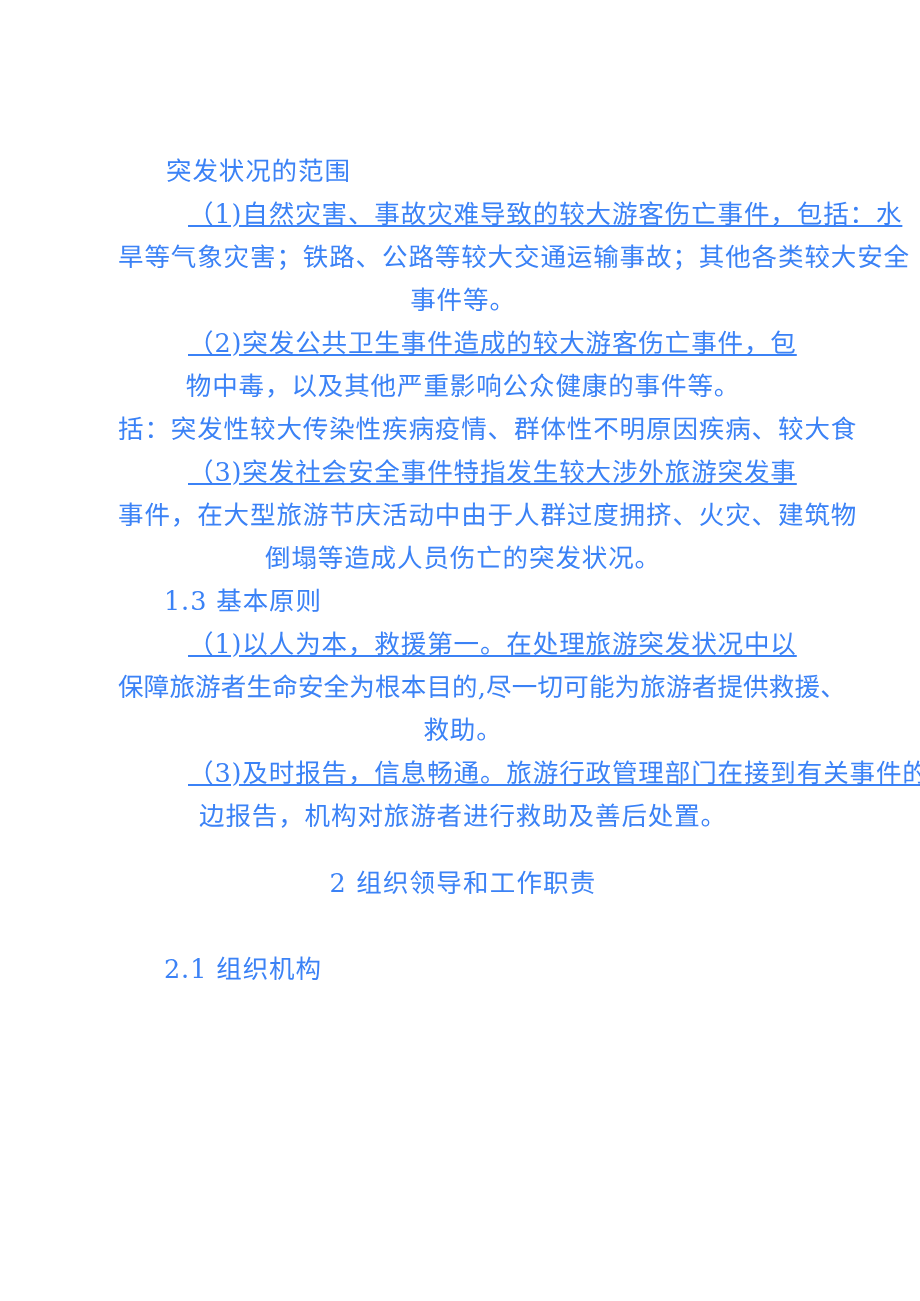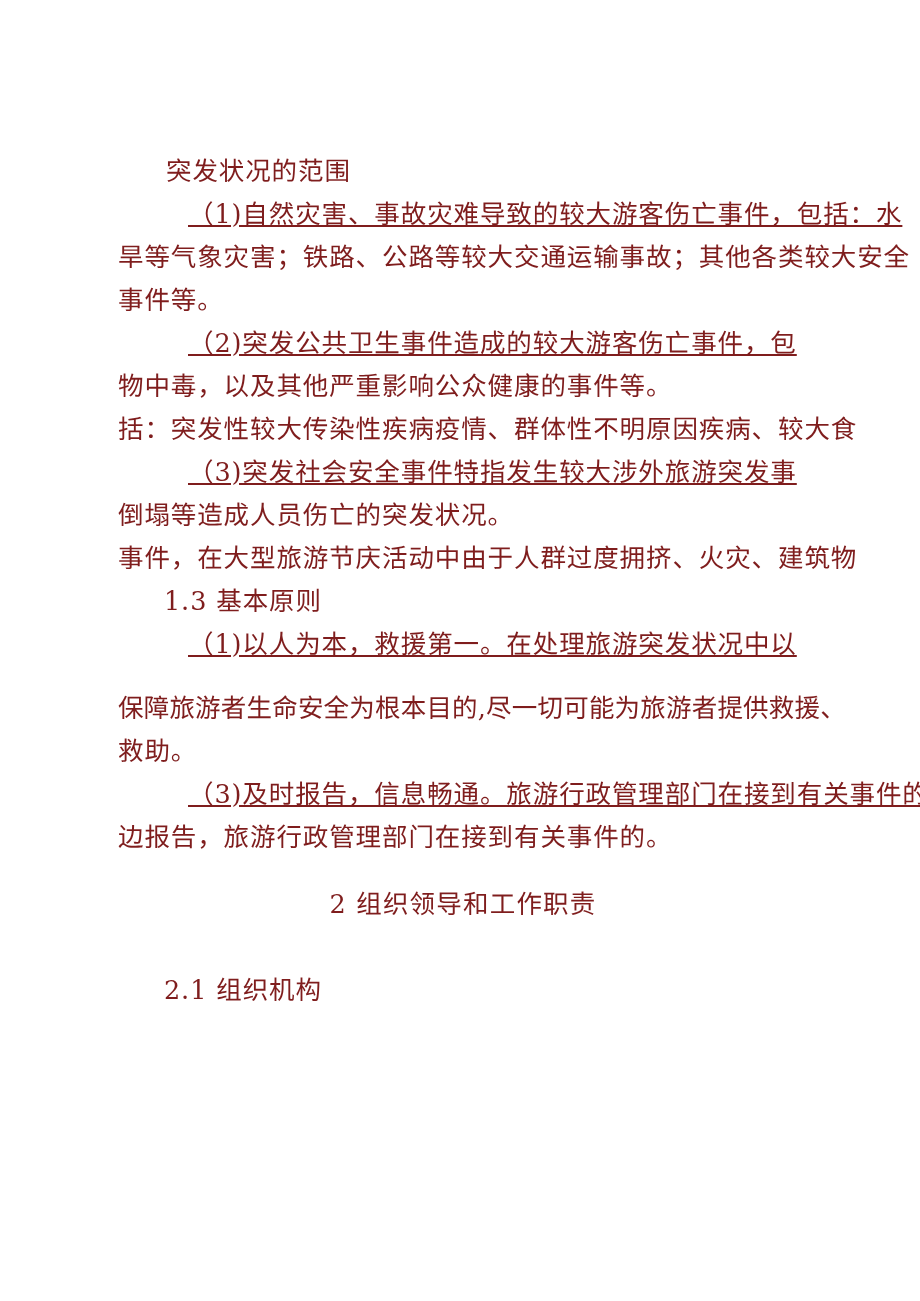--- a/index.html
+++ b/index.html
@@ -23,34 +23,34 @@
     top: 150px;
     width: 690px;
   }
   
   .line {
     height: 43px;
     line-height: 43px;
     font-size: 25.5px;
     letter-spacing: 0.9px;
     white-space: nowrap;
-    color: #7f1d1d;
+    color: #3b82f6;
   }
   
   .indent-1 { padding-left: 48px; }   
   .indent-2 { padding-left: 70px; text-decoration: underline; }   
   .indent-head { padding-left: 46px; }
-  .flush { padding-left: 0; }
+  .flush { padding-left: 0; text-align: center; }
   .centered {
     text-align: center;
     padding-left: 0;
     letter-spacing: 1.2px;
     margin-top: 24px;
   }
-  .tight { letter-spacing: 0.2px; margin-top: 21px; }
+  .tight { letter-spacing: 0.2px; }
   .blank { height: 43px; }
 </style>
 </head>
 <body>
 
 <div class="page">
   <div class="doc-body">
       <div class="block">
         <div class="line indent-1">突发状况的范围</div>
       </div>
@@ -59,34 +59,34 @@
         <div class="line flush">旱等气象灾害；铁路、公路等较大交通运输事故；其他各类较大安全</div>
         <div class="line flush">事件等。</div>
       </div>
       <div class="block">
         <div class="line indent-2">（2)突发公共卫生事件造成的较大游客伤亡事件，包</div>
         <div class="line flush">物中毒，以及其他严重影响公众健康的事件等。</div>
         <div class="line flush">括：突发性较大传染性疾病疫情、群体性不明原因疾病、较大食</div>
       </div>
       <div class="block">
         <div class="line indent-2">（3)突发社会安全事件特指发生较大涉外旅游突发事</div>
+        <div class="line flush">事件，在大型旅游节庆活动中由于人群过度拥挤、火灾、建筑物</div>
         <div class="line flush">倒塌等造成人员伤亡的突发状况。</div>
-        <div class="line flush">事件，在大型旅游节庆活动中由于人群过度拥挤、火灾、建筑物</div>
       </div>
       <div class="block">
         <div class="line indent-head">1.3 基本原则</div>
       </div>
       <div class="block">
         <div class="line indent-2">（1)以人为本，救援第一。在处理旅游突发状况中以</div>
         <div class="line flush tight">保障旅游者生命安全为根本目的,尽一切可能为旅游者提供救援、</div>
         <div class="line flush">救助。</div>
       </div>
       <div class="block">
         <div class="line indent-2">（3)及时报告，信息畅通。旅游行政管理部门在接到有关事件的</div>
-        <div class="line flush">边报告，旅游行政管理部门在接到有关事件的。</div>
+        <div class="line flush">边报告，机构对旅游者进行救助及善后处置。</div>
       </div>
       <div class="block">
         <div class="line centered">2 组织领导和工作职责</div>
       </div>
       <div class="block">
         <div class="line flush blank"></div>
       </div>
       <div class="block">
         <div class="line indent-head">2.1 组织机构</div>
       </div>

